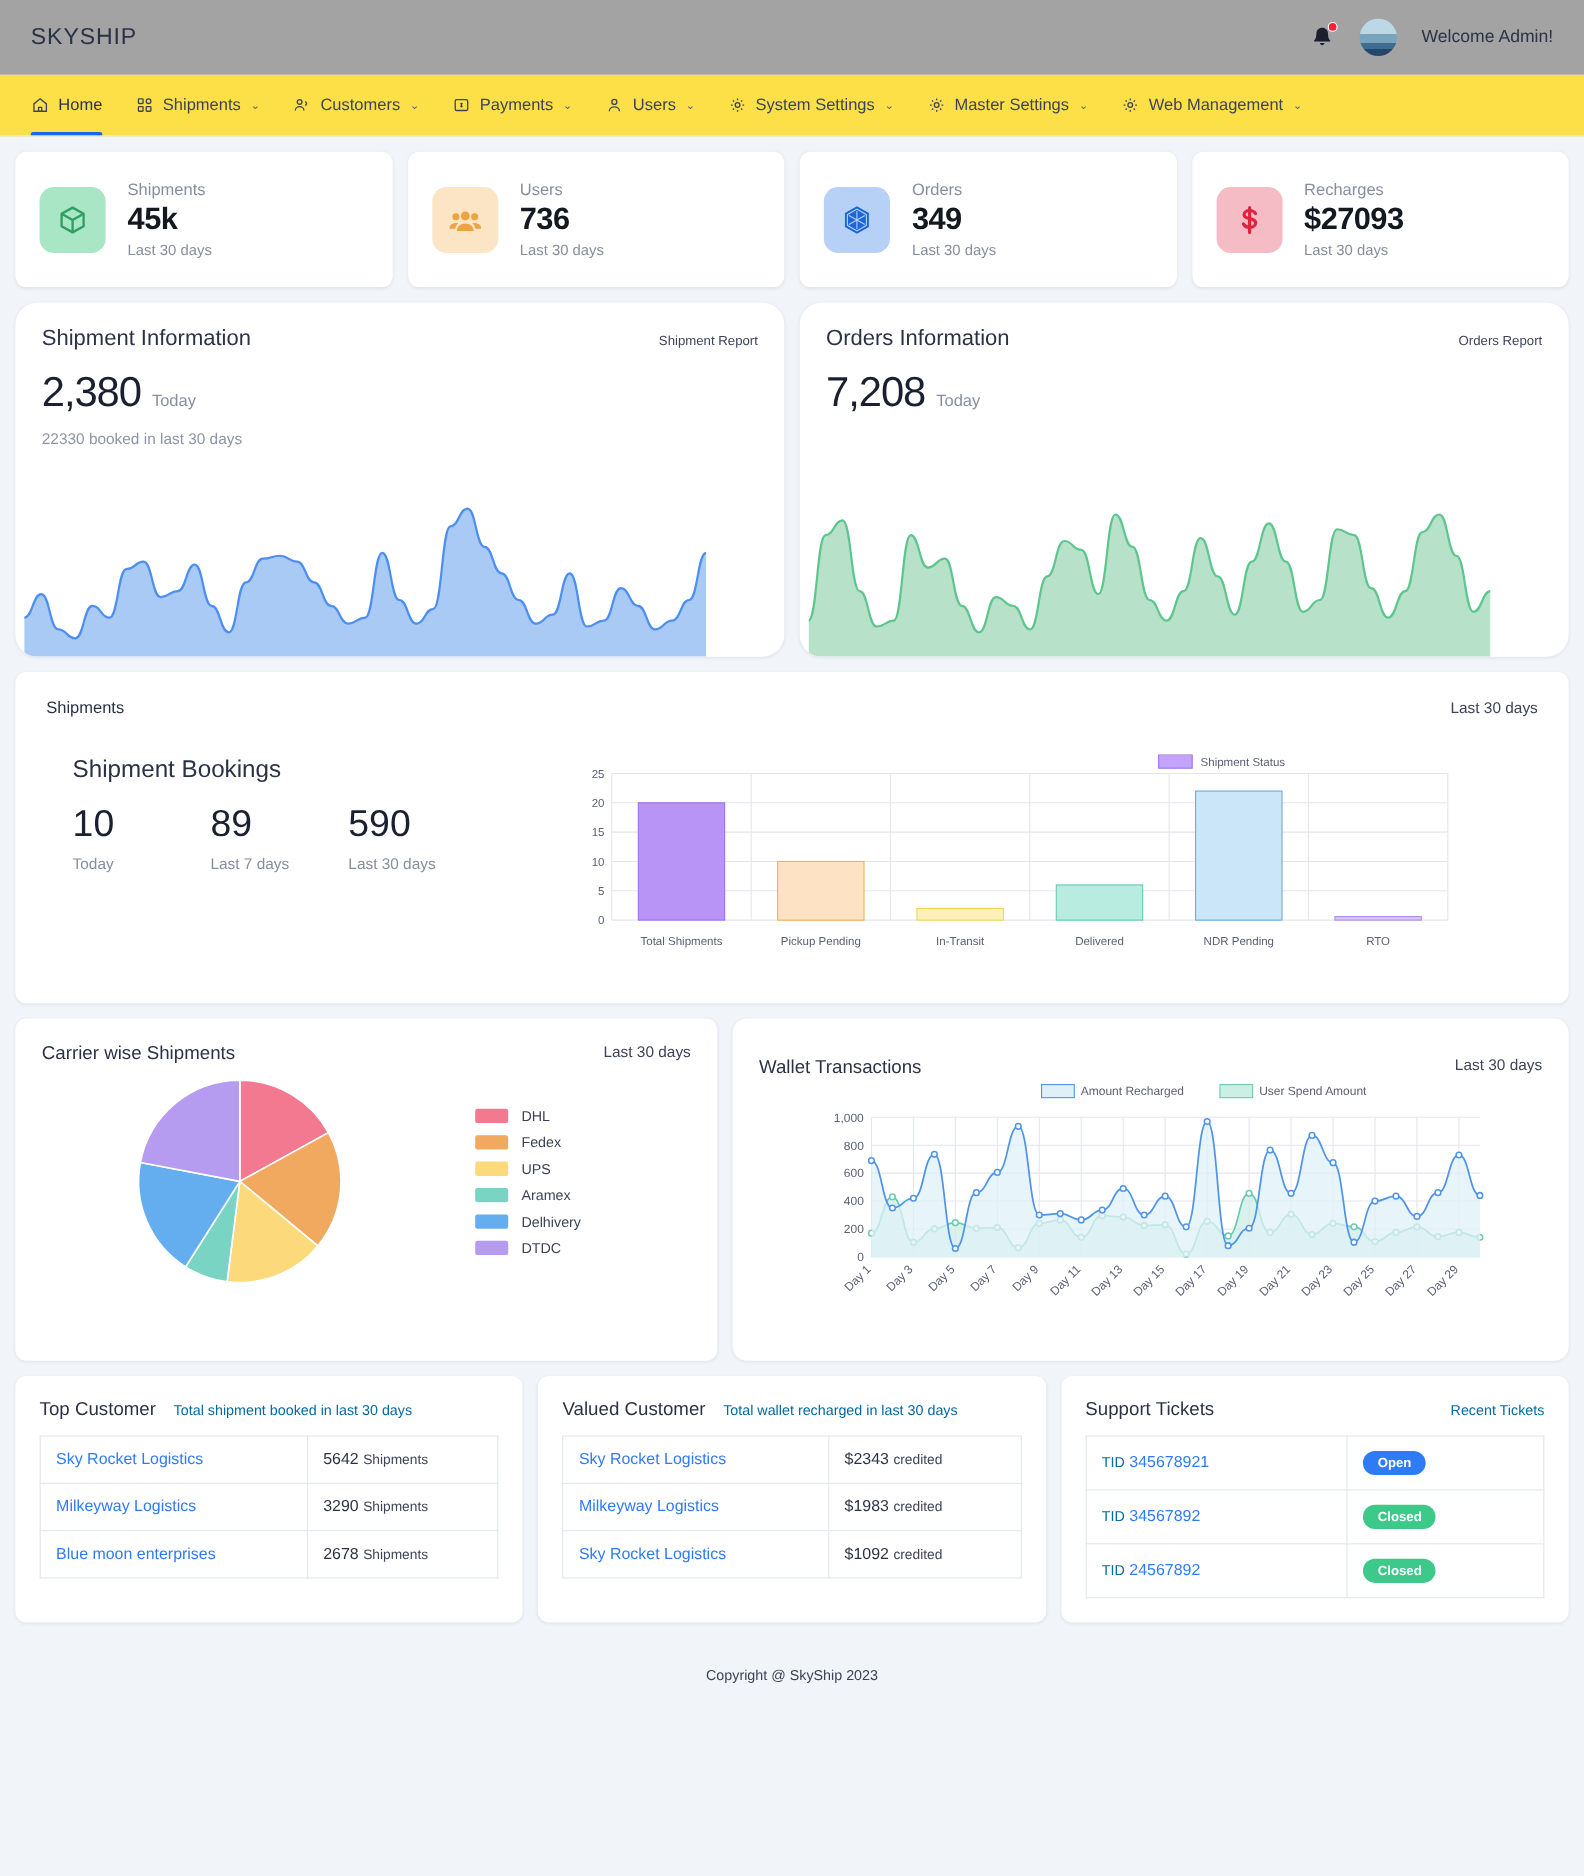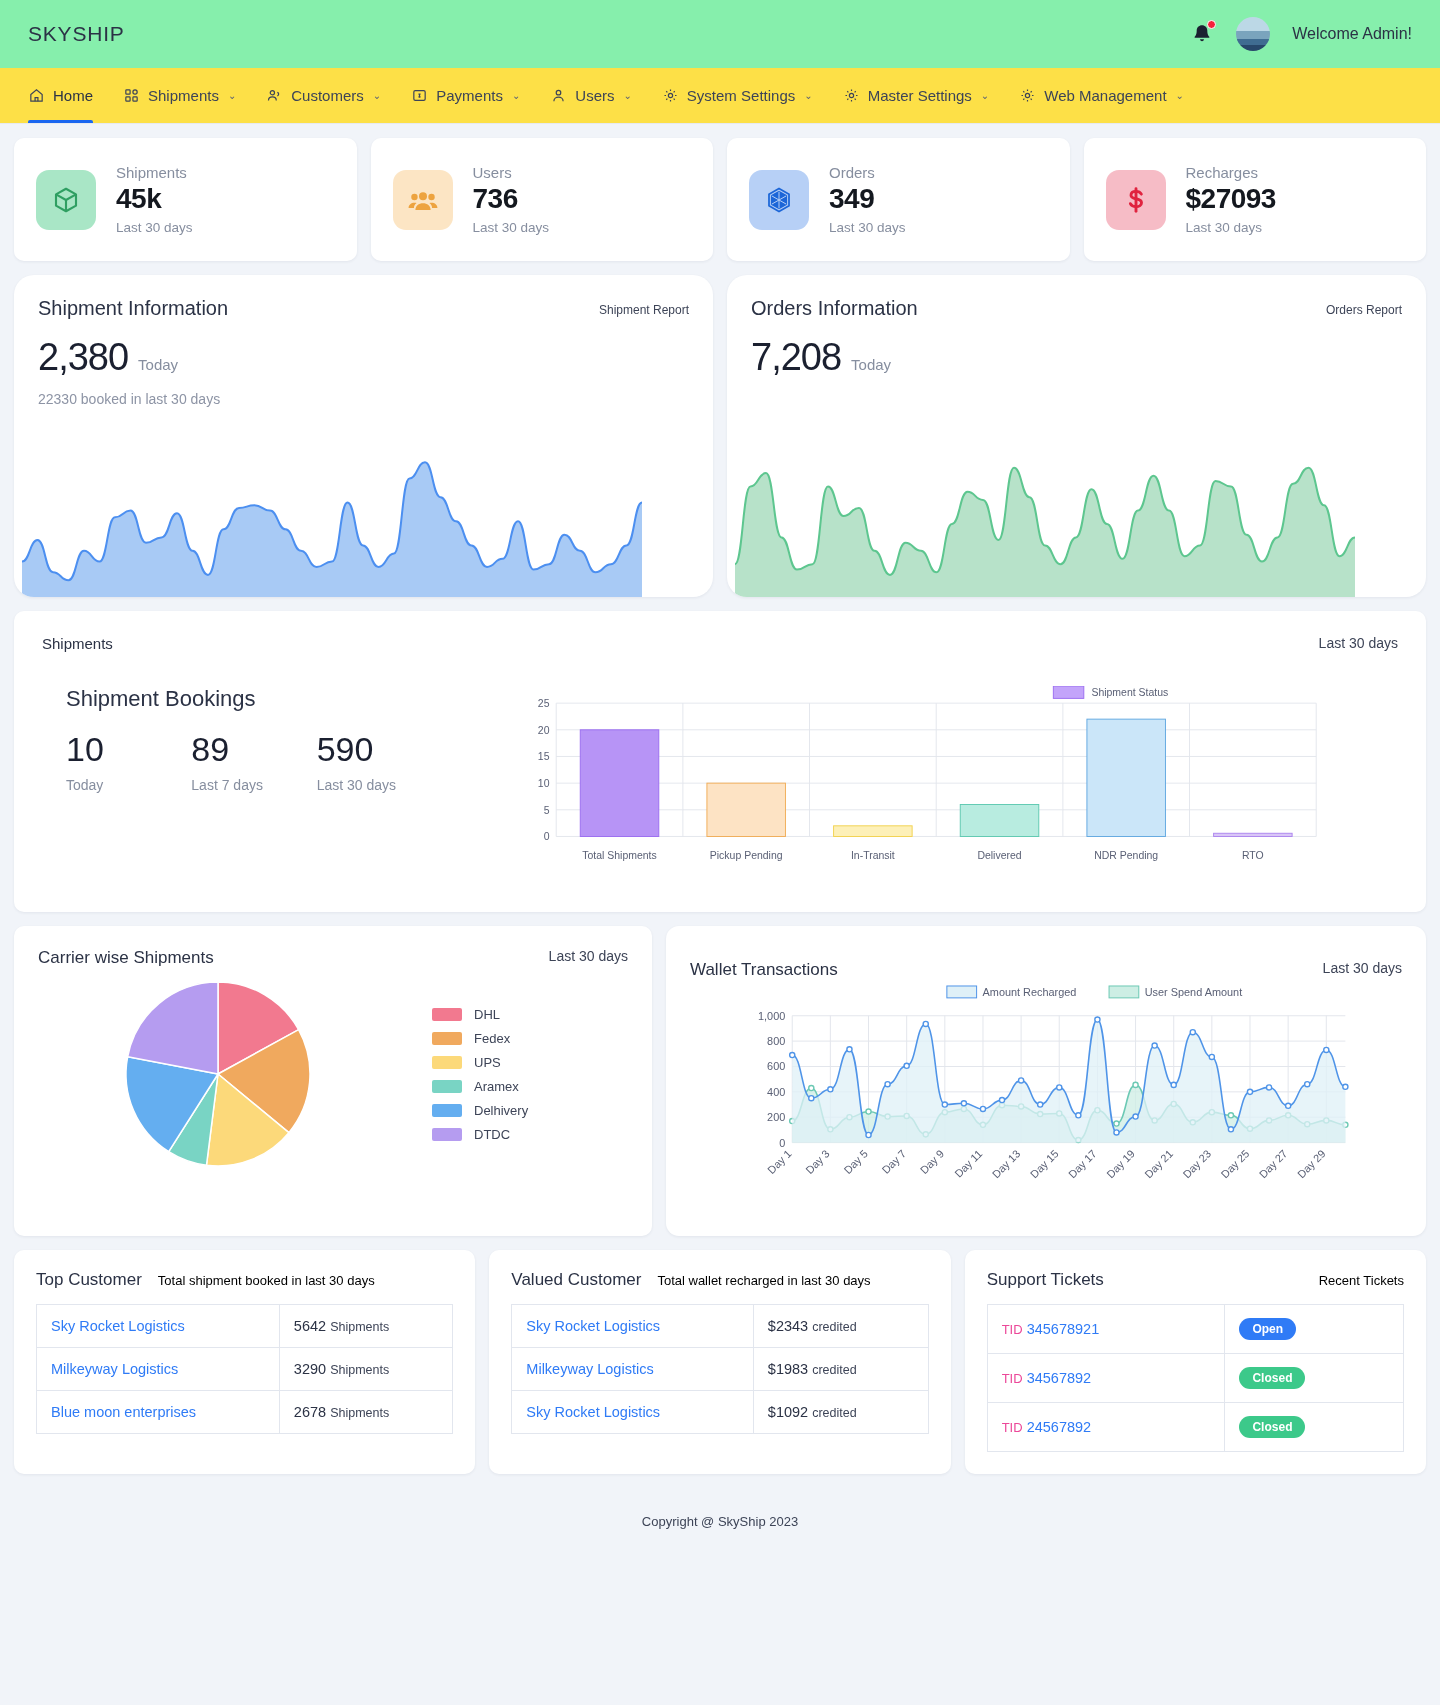--- a/index.html
+++ b/index.html
@@ -6,21 +6,21 @@
   html, body {
     width: 1440px;
     background: #f1f4f9;
     font-family: "Liberation Sans", sans-serif;
     color: #2b3245;
   }
   body { width: 1440px; min-height: 1705px; position: relative; }
 
   
   .topbar {
-    height: 68px; background: #86efac; display: flex; align-items: center;
+    height: 68px; background: #a3a3a3; display: flex; align-items: center;
     justify-content: space-between; padding: 0 28px;
   }
   .brand { font-size: 21px; letter-spacing: .8px; color: #2b3245; }
   .topright { display: flex; align-items: center; gap: 22px; }
   .bell-wrap { position: relative; width: 24px; height: 26px; cursor: pointer; }
   .bell { width: 24px; height: 26px; display: block; }
   .dot {
     position: absolute; top: -1px; right: -2px; width: 9px; height: 9px;
     background: #f5223c; border-radius: 50%; border: 1.5px solid #fff;
   }
@@ -99,28 +99,28 @@
   .pie-holder { width: 360px; display: flex; justify-content: center; }
   .legend { display: flex; flex-direction: column; gap: 9px; }
   .lg { display: flex; align-items: center; gap: 12px; font-size: 13px; color: #3d4457; }
   .sw { width: 30px; height: 13px; border-radius: 2px; flex: none; }
   .wallet-card { flex: 1; padding: 34px 24px 20px 24px; border-radius: 13px; }
 
   
   .tbl-card { flex: 1; padding: 20px 22px 22px 22px; }
   .tbl-head { display: flex; align-items: baseline; gap: 16px; margin-bottom: 14px; }
   .tbl-title { font-size: 17px; color: #2b3245; }
-  .tbl-sub { font-size: 13px; color: #000000; text-align: right; }
+  .tbl-sub { font-size: 13px; color: #0369a1; text-align: right; }
   table.mini { width: 100%; border-collapse: collapse; }
   table.mini td {
     border: 1px solid #e2e6ee; padding: 13px 14px; font-size: 14.5px; color: #2b3245;
   }
   .lnk { color: #2f7bf6; cursor: pointer; }
   .unit { color: #3d4457; font-size: 12.5px; }
-  .tid { color: #ec4899; font-size: 13px; }
+  .tid { color: #0369a1; font-size: 13px; }
   .badge {
     display: inline-block; padding: 4px 13px; border-radius: 11px;
     font-size: 12px; color: #fff; font-weight: bold;
   }
   .b-open { background: #2f7bf6; }
   .b-closed { background: #3cc98a; }
 
   
   .footer {
     text-align: center; font-size: 13px; color: #3d4457;

